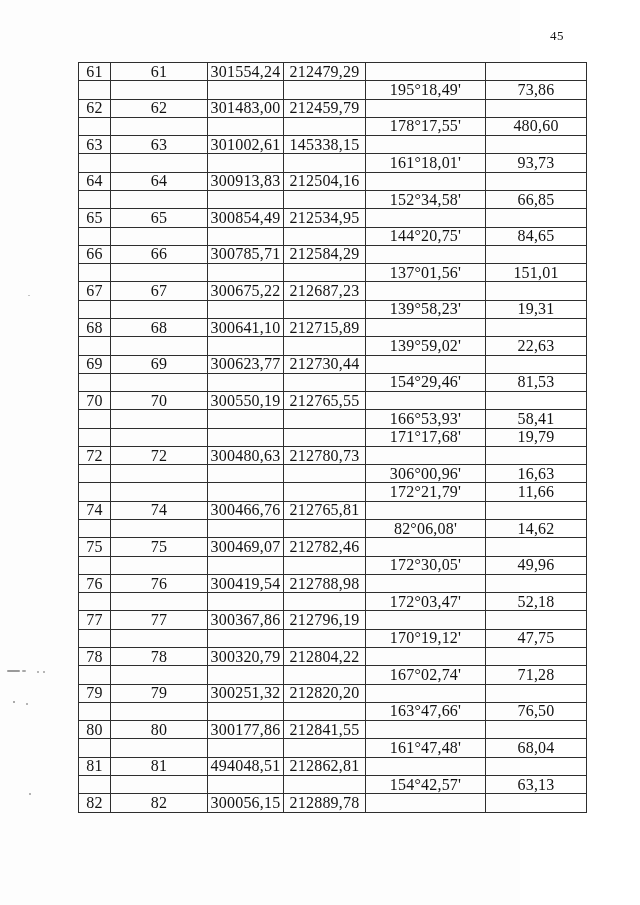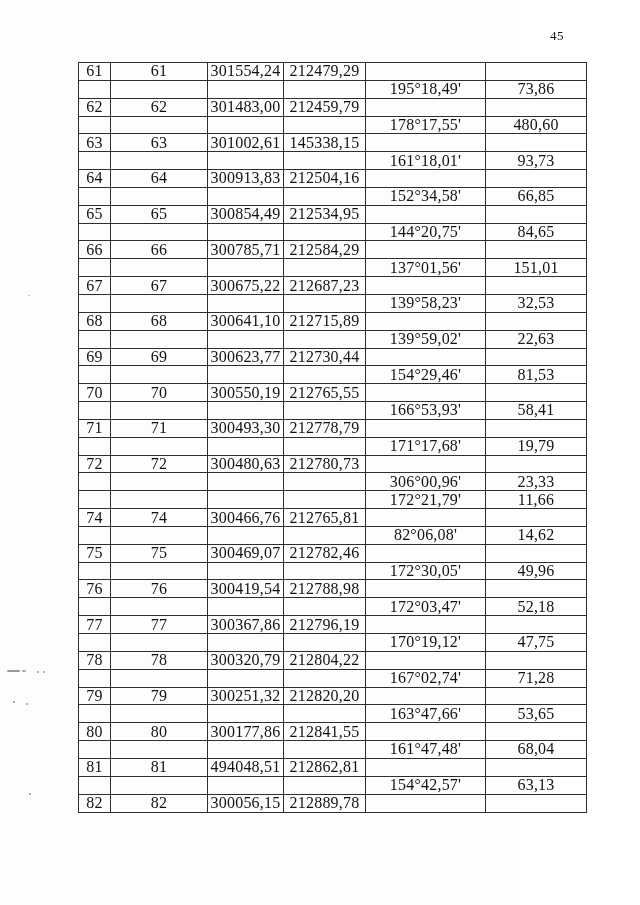--- a/index.html
+++ b/index.html
@@ -172,21 +172,21 @@
           <td>212687,23</td>
           <td></td>
           <td></td>
         </tr>
         <tr>
           <td></td>
           <td></td>
           <td></td>
           <td></td>
           <td>139°58,23'</td>
-          <td>32,53</td>
+          <td>19,31</td>
         </tr>
         <tr>
           <td>68</td>
           <td>68</td>
           <td>300641,10</td>
           <td>212715,89</td>
           <td></td>
           <td></td>
         </tr>
         <tr>
@@ -223,28 +223,20 @@
         </tr>
         <tr>
           <td></td>
           <td></td>
           <td></td>
           <td></td>
           <td>166°53,93'</td>
           <td>58,41</td>
         </tr>
         <tr>
-          <td>71</td>
-          <td>71</td>
-          <td>300493,30</td>
-          <td>212778,79</td>
-          <td></td>
-          <td></td>
-        </tr>
-        <tr>
           <td></td>
           <td></td>
           <td></td>
           <td></td>
           <td>171°17,68'</td>
           <td>19,79</td>
         </tr>
         <tr>
           <td>72</td>
           <td>72</td>
@@ -252,21 +244,21 @@
           <td>212780,73</td>
           <td></td>
           <td></td>
         </tr>
         <tr>
           <td></td>
           <td></td>
           <td></td>
           <td></td>
           <td>306°00,96'</td>
-          <td>23,33</td>
+          <td>16,63</td>
         </tr>
         <tr>
           <td></td>
           <td></td>
           <td></td>
           <td></td>
           <td>172°21,79'</td>
           <td>11,66</td>
         </tr>
         <tr>
@@ -356,21 +348,21 @@
           <td>212820,20</td>
           <td></td>
           <td></td>
         </tr>
         <tr>
           <td></td>
           <td></td>
           <td></td>
           <td></td>
           <td>163°47,66'</td>
-          <td>53,65</td>
+          <td>76,50</td>
         </tr>
         <tr>
           <td>80</td>
           <td>80</td>
           <td>300177,86</td>
           <td>212841,55</td>
           <td></td>
           <td></td>
         </tr>
         <tr>

